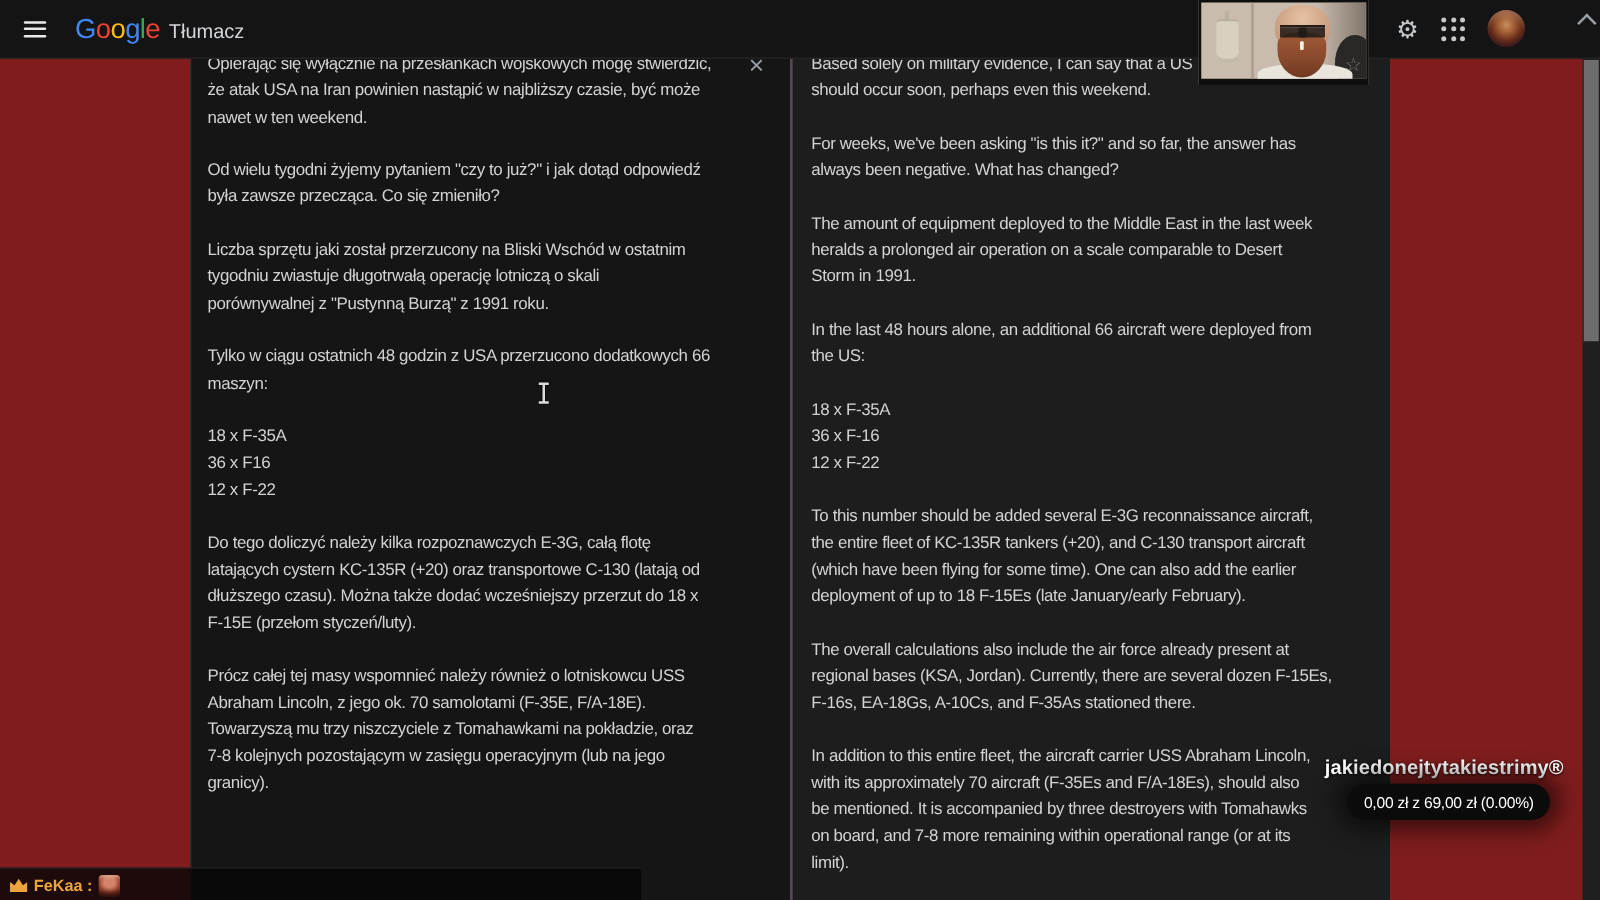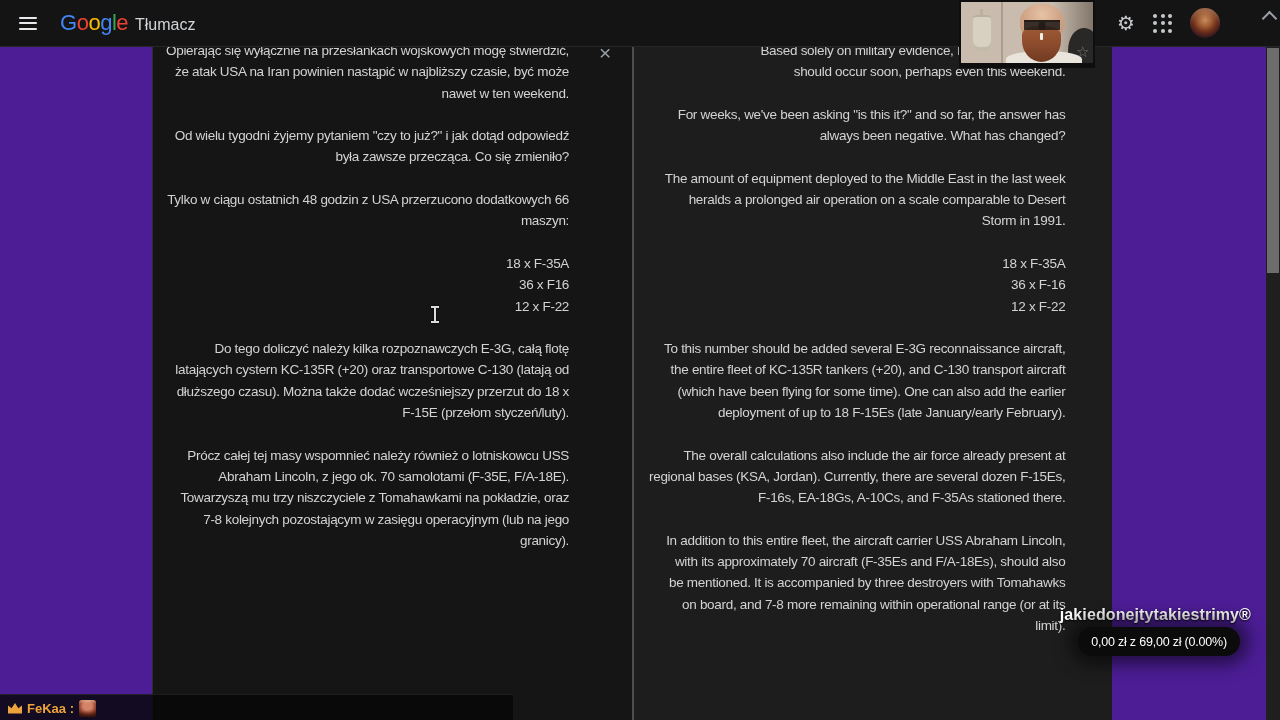--- a/index.html
+++ b/index.html
@@ -1,17 +1,17 @@
 <!DOCTYPE html>
 <html><head>
 <meta charset="utf-8">
 <style>
   html,body{margin:0;padding:0;background:#111;}
   #stage{position:relative;width:1280px;height:720px;overflow:hidden;
-         background:#4c1d95;font-family:"Liberation Sans",sans-serif;text-align:right;}
+         background:#7f1d1d;font-family:"Liberation Sans",sans-serif;}
 
   
   .app-header{position:absolute;left:0;top:0;width:1280px;height:46px;background:#141414;
               border-bottom:1px solid #262626;z-index:50;display:flex;align-items:center;}
   .menu-btn{width:40px;height:40px;margin-left:8px;display:flex;align-items:center;justify-content:center;cursor:pointer;}
   .bars{width:18px;height:13px;display:flex;flex-direction:column;justify-content:space-between;}
   .bars i{display:block;height:2px;background:#e8eaed;border-radius:1px;}
   .logo{display:flex;align-items:baseline;margin-left:12px;}
   .gletters span{font-size:22px;font-weight:500;letter-spacing:-0.5px;}
   .product{font-size:16px;color:#d2d5d9;margin-left:7px;font-weight:400;}
@@ -125,20 +125,23 @@
   </header>
   <div class="chev"></div>
 
   <div class="panel src">
     <div class="ptext">
       <p>Opierając się wyłącznie na przesłankach wojskowych mogę stwierdzić,
 że atak USA na Iran powinien nastąpić w najbliższy czasie, być może
 nawet w ten weekend.</p>
       <p>Od wielu tygodni żyjemy pytaniem "czy to już?" i jak dotąd odpowiedź
 była zawsze przecząca. Co się zmieniło?</p>
+      <p>Liczba sprzętu jaki został przerzucony na Bliski Wschód w ostatnim
+tygodniu zwiastuje długotrwałą operację lotniczą o skali
+porównywalnej z "Pustynną Burzą" z 1991 roku.</p>
       <p>Tylko w ciągu ostatnich 48 godzin z USA przerzucono dodatkowych 66
 maszyn:</p>
       <p>18 x F-35A
 36 x F16
 12 x F-22</p>
       <p>Do tego doliczyć należy kilka rozpoznawczych E-3G, całą flotę
 latających cystern KC-135R (+20) oraz transportowe C-130 (latają od
 dłuższego czasu). Można także dodać wcześniejszy przerzut do 18 x
 F-15E (przełom styczeń/luty).</p>
       <p>Prócz całej tej masy wspomnieć należy również o lotniskowcu USS
@@ -155,20 +158,22 @@
 
   <div class="panel tgt">
     <div class="ptext">
       <p>Based solely on military evidence, I can say that a US
 should occur soon, perhaps even this weekend.</p>
       <p>For weeks, we've been asking "is this it?" and so far, the answer has
 always been negative. What has changed?</p>
       <p>The amount of equipment deployed to the Middle East in the last week
 heralds a prolonged air operation on a scale comparable to Desert
 Storm in 1991.</p>
+      <p>In the last 48 hours alone, an additional 66 aircraft were deployed from
+the US:</p>
       <p>18 x F-35A
 36 x F-16
 12 x F-22</p>
       <p>To this number should be added several E-3G reconnaissance aircraft,
 the entire fleet of KC-135R tankers (+20), and C-130 transport aircraft
 (which have been flying for some time). One can also add the earlier
 deployment of up to 18 F-15Es (late January/early February).</p>
       <p>The overall calculations also include the air force already present at
 regional bases (KSA, Jordan). Currently, there are several dozen F-15Es,
 F-16s, EA-18Gs, A-10Cs, and F-35As stationed there.</p>

